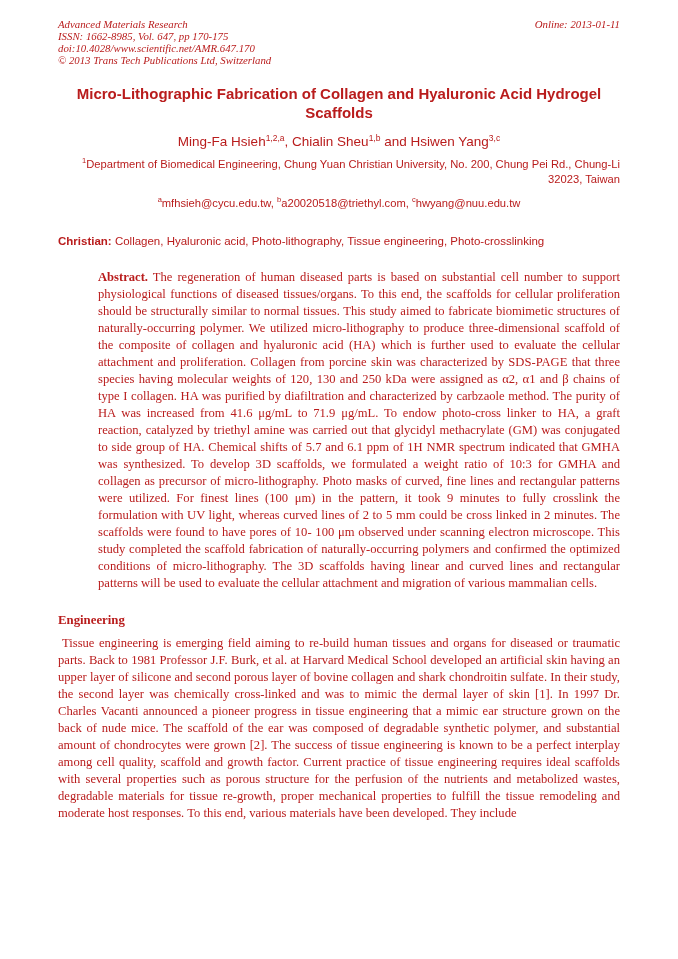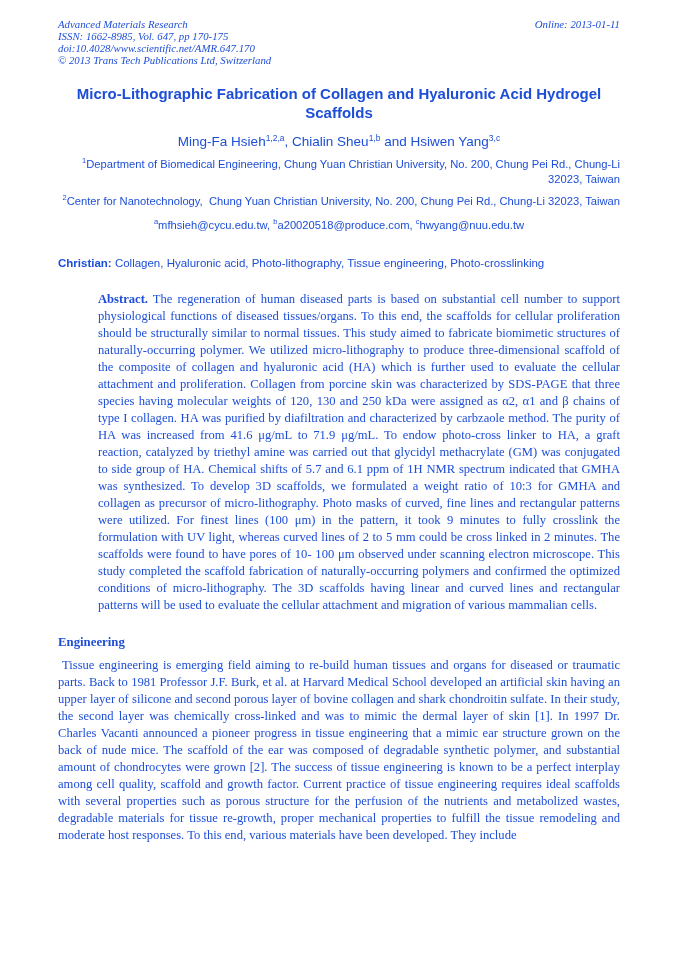--- a/index.html
+++ b/index.html
@@ -4,21 +4,21 @@
 <style>
   html, body {
     margin: 0;
     padding: 0;
     background: #ffffff;
   }
   .page {
     width: 678px;
     height: 959px;
     background: #ffffff;
-    color: #1d4ed8;
+    color: #b91c1c;
     font-family: "Liberation Serif", serif;
     box-sizing: border-box;
     padding: 18px 58px 0 58px;
     overflow: hidden;
     position: relative;
   }
   
   .header-row {
     display: flex;
     justify-content: space-between;
@@ -106,24 +106,23 @@
     </div>
     <div class="header-right">Online: 2013-01-11</div>
   </div>
 
   <h1 class="title">Micro-Lithographic Fabrication of Collagen and Hyaluronic Acid Hydrogel Scaffolds</h1>
 
   <div class="authors"><span>Ming-Fa Hsieh</span><sup>1,2,a</sup><span>, </span><span>Chialin Sheu</span><sup>1,b</sup><span> and </span><span>Hsiwen Yang</span><sup>3,c</sup></div>
 
   <div class="affil"><sup>1</sup><span>Department of Biomedical Engineering, Chung Yuan Christian University, No. 200, Chung Pei Rd., Chung-Li 32023, Taiwan</span></div>
 
-  <div class="affil"><sup>2</sup><span>Center for Nanotechnology,  Chung Yuan Christian University, No. 200, Chung Pei Rd., Chung-Li 32023, Taiwan</span></div>
 
 
-  <div class="emails"><sup>a</sup><span>mfhsieh@cycu.edu.tw</span><span>, </span><sup>b</sup><span>a20020518@produce.com</span><span>, </span><sup>c</sup><span>hwyang@nuu.edu.tw</span></div>
+  <div class="emails"><sup>a</sup><span>mfhsieh@cycu.edu.tw</span><span>, </span><sup>b</sup><span>a20020518@triethyl.com</span><span>, </span><sup>c</sup><span>hwyang@nuu.edu.tw</span></div>
 
   <div class="keywords">
     <span class="label">Christian:</span>
     <span>Collagen, Hyaluronic acid, Photo-lithography, Tissue engineering, Photo-crosslinking</span>
   </div>
 
   <p class="body-par abstract-par">
     <span class="bold">Abstract.</span>
     <span>The regeneration of human diseased parts is based on substantial cell number to support physiological functions of diseased tissues/organs. To this end, the scaffolds for cellular proliferation should be structurally similar to normal tissues. This study aimed to fabricate biomimetic structures of naturally-occurring polymer. We utilized micro-lithography to produce three-dimensional scaffold of the composite of collagen and hyaluronic acid (HA) which is further used to evaluate the cellular attachment and proliferation. Collagen from porcine skin was characterized by SDS-PAGE that three species having molecular weights of 120, 130 and 250 kDa were assigned as α2, α1 and β chains of type I collagen. HA was purified by diafiltration and characterized by carbzaole method. The purity of HA was increased from 41.6 μg/mL to 71.9 μg/mL. To endow photo-cross linker to HA, a graft reaction, catalyzed by triethyl amine was carried out that glycidyl methacrylate (GM) was conjugated to side group of HA. Chemical shifts of 5.7 and 6.1 ppm of 1H NMR spectrum indicated that GMHA was synthesized. To develop 3D scaffolds, we formulated a weight ratio of 10:3 for GMHA and collagen as precursor of micro-lithography. Photo masks of curved, fine lines and rectangular patterns were utilized. For finest lines (100 μm) in the pattern, it took 9 minutes to fully crosslink the formulation with UV light, whereas curved lines of 2 to 5 mm could be cross linked in 2 minutes. The scaffolds were found to have pores of 10- 100 μm observed under scanning electron microscope. This study completed the scaffold fabrication of naturally-occurring polymers and confirmed the optimized conditions of micro-lithography. The 3D scaffolds having linear and curved lines and rectangular patterns will be used to evaluate the cellular attachment and migration of various mammalian cells.</span>
   </p>

